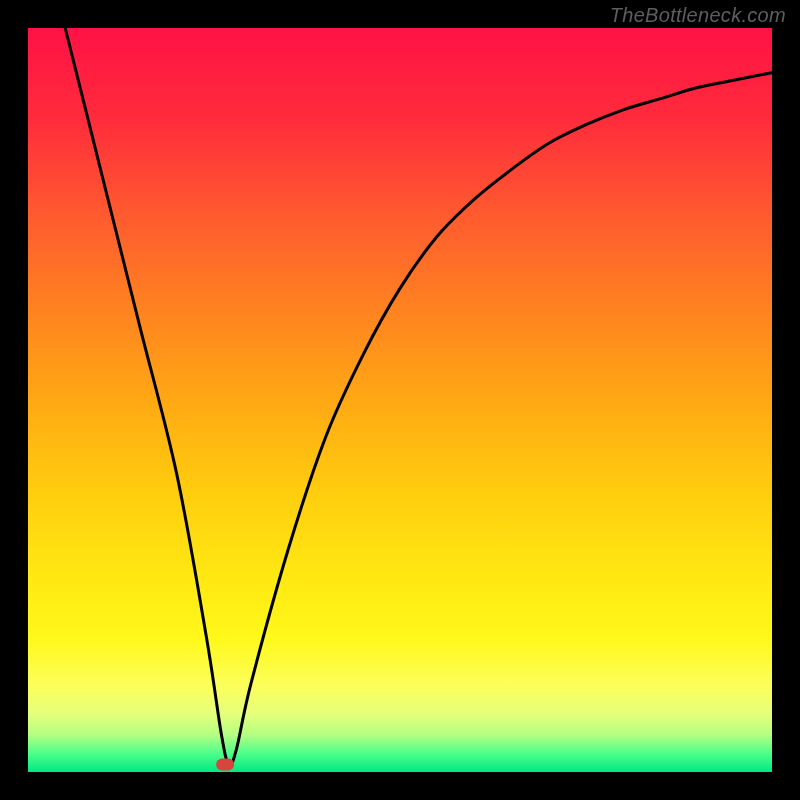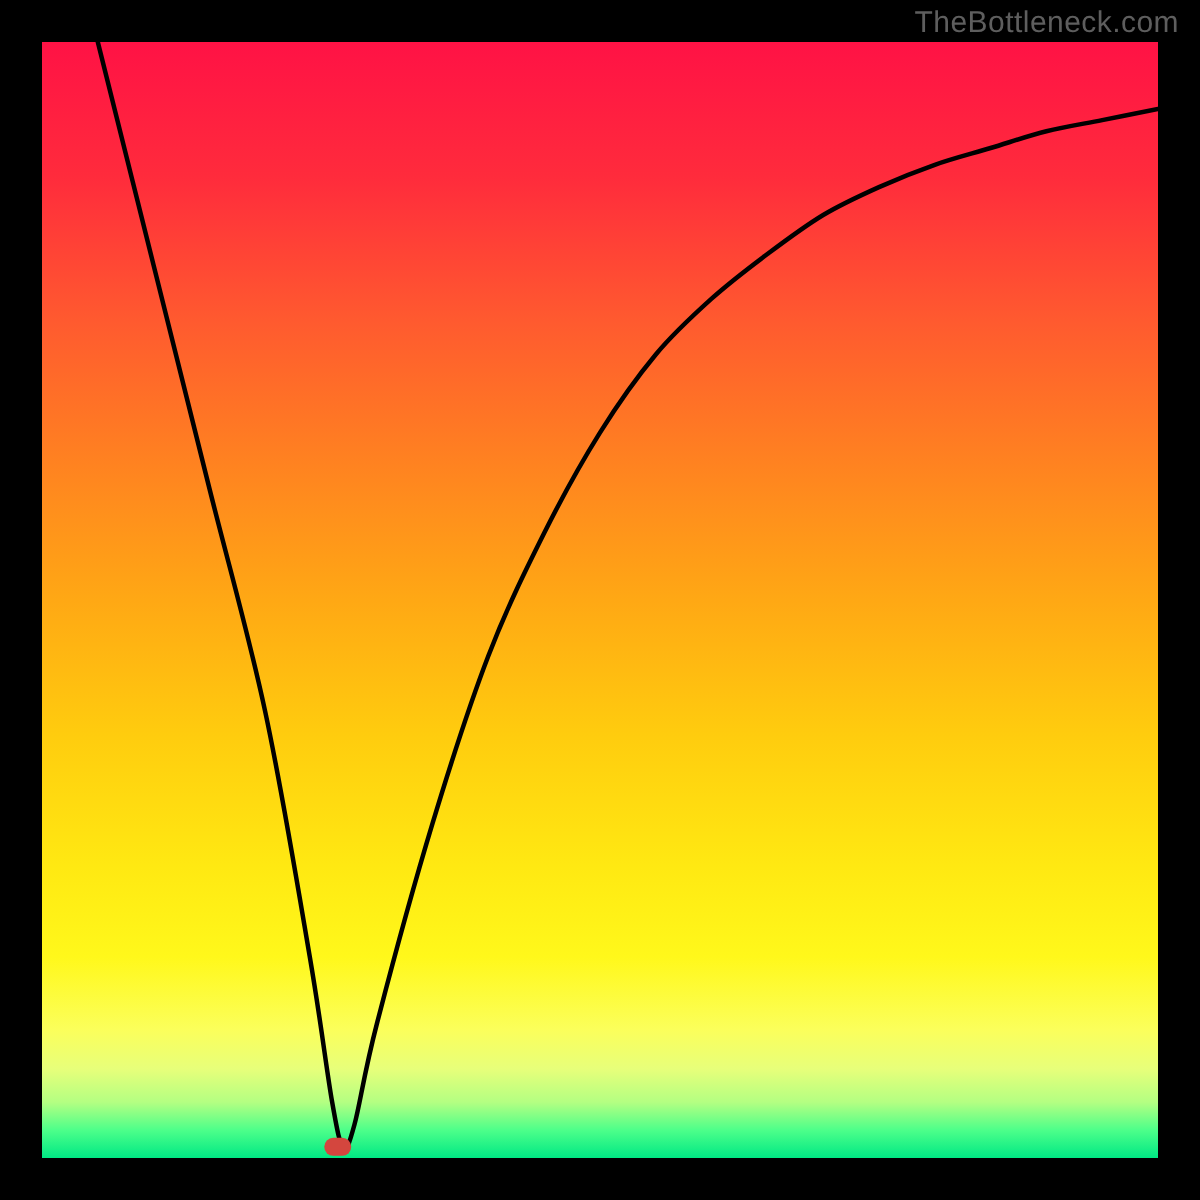--- a/index.html
+++ b/index.html
@@ -8,20 +8,21 @@
     width: 800px;
     height: 800px;
     background: #000;
     overflow: hidden;
   }
   .frame {
     position: relative;
     width: 800px;
     height: 605px;
     background: #000;
+    font-style: italic;
   }
   .watermark {
     position: absolute;
     top: 4px;
     right: 14px;
     color: #5e5e5e;
     font-family: Arial, Helvetica, sans-serif;
     font-size: 20px;
     letter-spacing: 0.3px;
     font-weight: 500;

